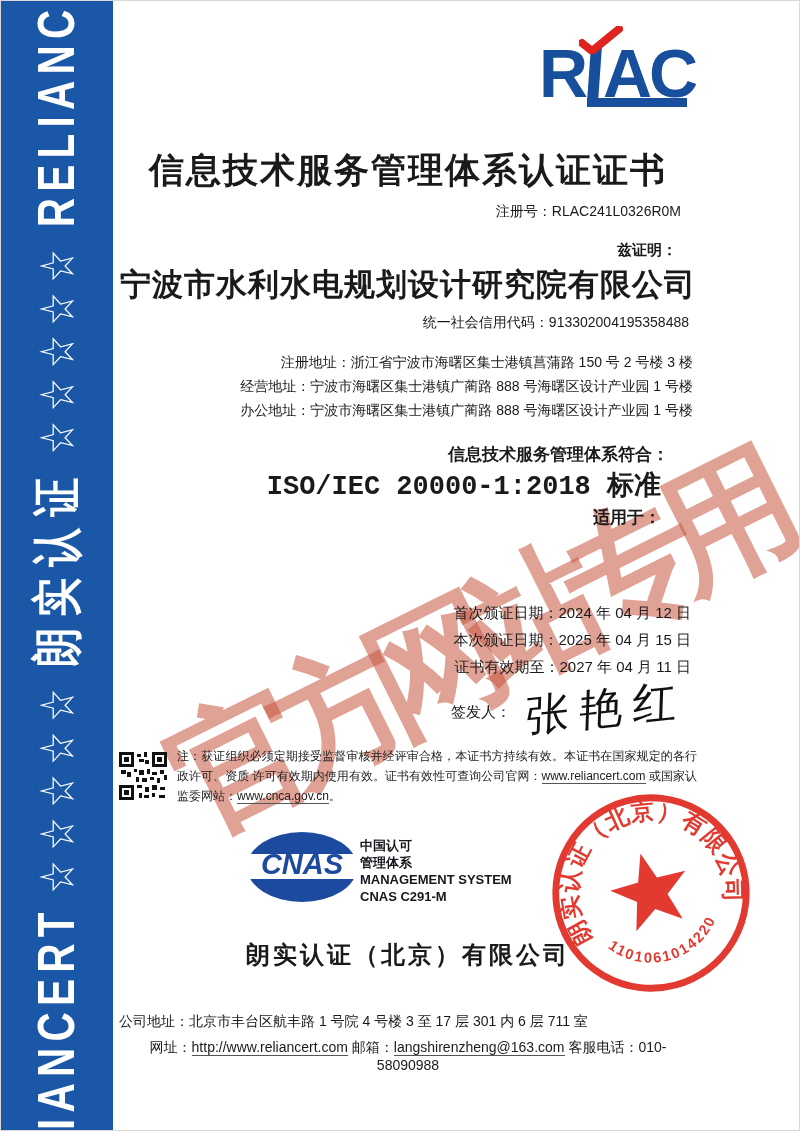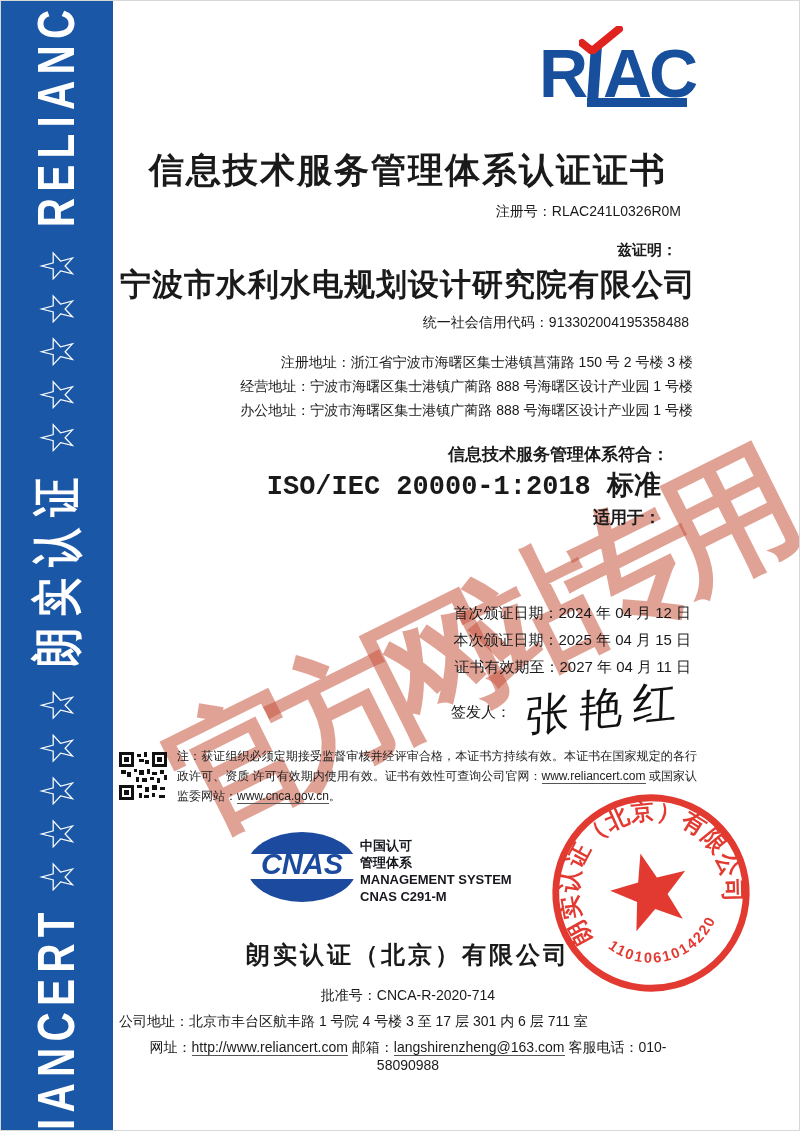--- a/index.html
+++ b/index.html
@@ -191,23 +191,20 @@
       </svg>
       <div class="cnastext">
         <div>中国认可</div>
         <div>管理体系</div>
         <div>MANAGEMENT SYSTEM</div>
         <div>CNAS C291-M</div>
       </div>
     </div>
 
     <div class="blk certco">朗实认证（北京）有限公司</div>
-    <div class="blk approval">
-      <span>批准号：</span><span>CNCA-R-2020-714</span>
-    </div>
     <div class="blk coaddr">
       <span>公司地址：</span><span>北京市丰台区航丰路 1 号院 4 号楼 3 至 17 层 301 内 6 层 711 室</span>
     </div>
     <div class="blk webline">
       <span>网址：</span><span class="u">http://www.reliancert.com</span>
       <span>邮箱：</span><span class="u">langshirenzheng@163.com</span>
       <span>客服电话：</span><span>010-58090988</span>
     </div>
 
   </div>

